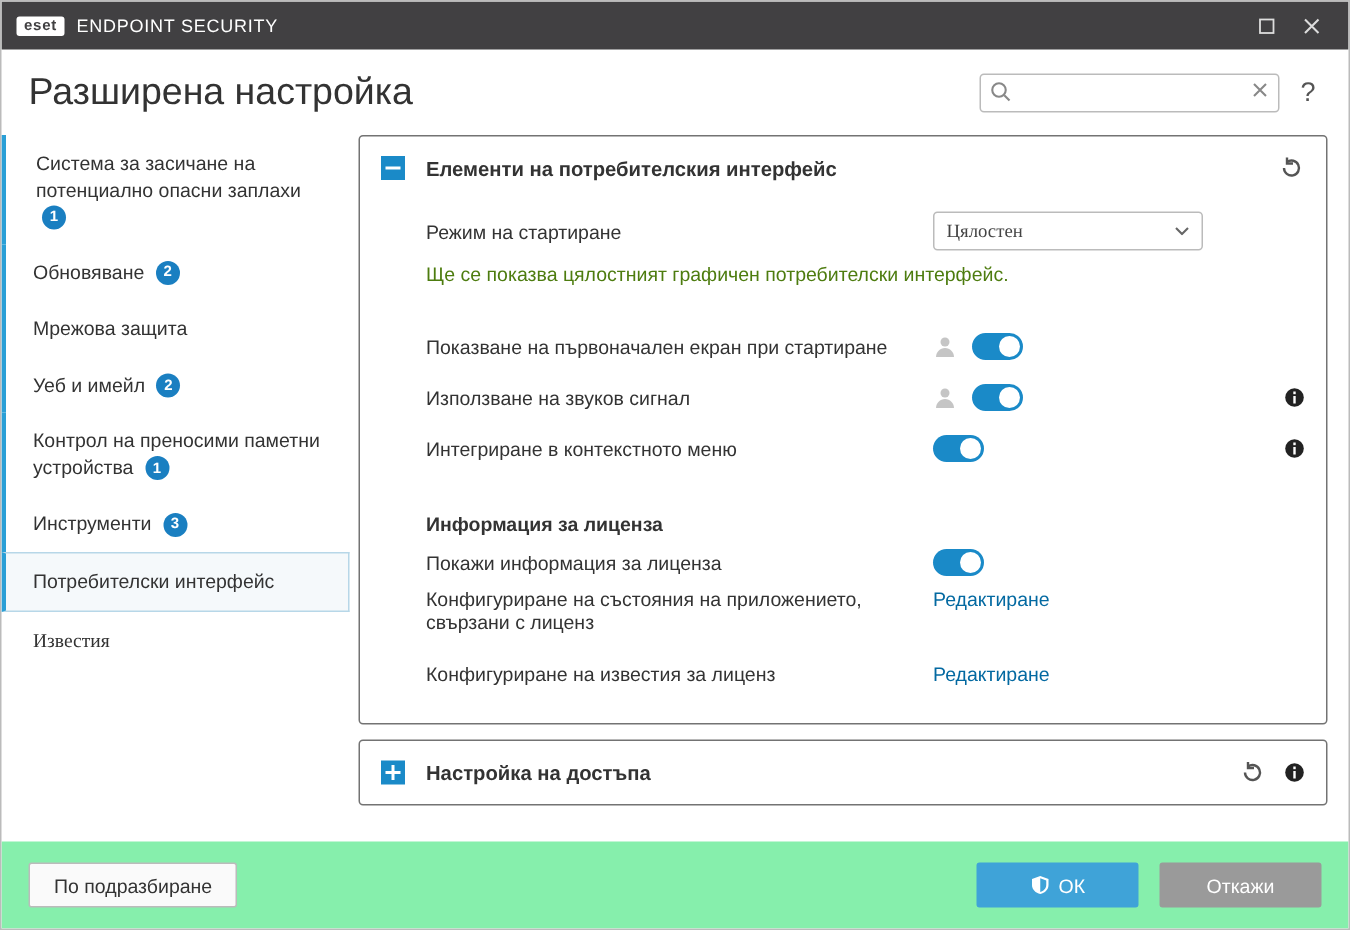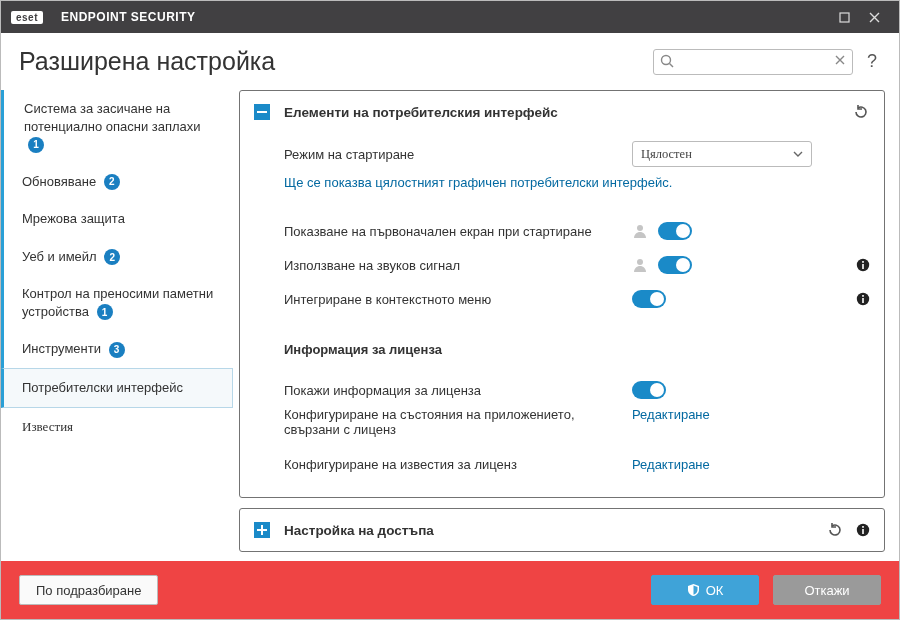--- a/index.html
+++ b/index.html
@@ -1,22 +1,22 @@
 <!DOCTYPE html>
 <html><head>
 <meta charset="utf-8">
 <style>
   * { box-sizing: border-box; margin: 0; padding: 0; }
   body { font-family: "Segoe UI", Arial, sans-serif; font-size: 13px; color: #333; background: #fff; width: 900px; height: 620px; overflow: hidden; border: 1px solid #bbb; display: flex; flex-direction: column; }
 
   
   .titlebar { background: #414042; color: #fff; height: 32px; display: flex; align-items: center; padding: 0 10px; }
-  .brand { display: flex; align-items: center; gap: 18px; font-size: 12px; letter-spacing: .5px; }
+  .brand { display: flex; align-items: center; gap: 8px; font-size: 12px; letter-spacing: .5px; }
   .brand-eset { background: #fff; color: #414042; border-radius: 2px; padding: 1px 5px; font-weight: 700; font-size: 10px; }
-  .brand-txt { font-weight: 700; }
+  .brand-txt { font-weight: 400; }
   .title-spacer { flex: 1; }
   .winbtn { width: 30px; height: 32px; display: flex; align-items: center; justify-content: center; cursor: pointer; color: #ddd; }
 
   
   .header { display: flex; align-items: center; padding: 14px 18px 14px 18px; gap: 10px; }
   .page-title { font-size: 25px; font-weight: 400; flex: 1; color: #333; }
   .searchbox { position: relative; width: 200px; }
   .searchbox input { width: 100%; height: 26px; border: 1px solid #bbb; border-radius: 3px; padding: 0 24px 0 26px; font-size: 12px; outline: none; }
   .searchbox .mag { position: absolute; left: 6px; top: 4px; color: #888; }
   .searchbox .clr { position: absolute; right: 6px; top: 4px; color: #888; cursor: pointer; }
@@ -40,46 +40,46 @@
   .main { flex: 1; padding: 0 14px 0 6px; overflow: auto; min-height: 0; }
   .panel { border: 1px solid #737373; border-radius: 3px; margin-bottom: 10px; background: #fff; }
   .panel-head { display: flex; align-items: center; padding: 12px 14px; gap: 14px; }
   .panel-head .toggle-box { width: 16px; height: 16px; background: #1a8ac8; display: inline-flex; align-items: center; justify-content: center; cursor: pointer; }
   .panel-title { font-weight: 600; flex: 1; font-size: 13.5px; color: #333; }
   .head-actions { display: flex; gap: 12px; align-items: center; color: #666; }
   .revert { cursor: pointer; }
   .info-icon { cursor: pointer; color: #222; }
 
   .panel-body { padding: 4px 14px 16px 44px; }
-  .row { display: flex; align-items: center; min-height: 34px; gap: 12px; }
+  .row { display: flex; align-items: center; min-height: 34px; gap: 22px; }
   .row .lbl { flex: 1; color: #333; }
   .row .ctrl { display: flex; align-items: center; gap: 10px; min-width: 200px; }
   .row .trail { width: 26px; display: flex; justify-content: flex-end; color: #222; }
-  .desc { color: #0369a1; padding: 4px 0 2px 0; }
-  .subhead { font-weight: 600; margin-top: 26px; margin-bottom: 16px; color: #333; }
+  .desc { color: #4d7c0f; padding: 4px 0 2px 0; }
+  .subhead { font-weight: 600; margin-top: 26px; margin-bottom: 1px; color: #333; }
 
   .select { width: 180px; height: 26px; border: 1px solid #bbb; border-radius: 3px; background: #fff; display: flex; align-items: center; padding: 0 8px; justify-content: space-between; cursor: pointer; font-size: 12.5px; color: #444; font-family: Liberation Serif, serif; }
   .select .chev { color: #666; }
 
   .user-ico { color: #b8b8b8; display: inline-flex; }
 
   .switch { width: 34px; height: 18px; border-radius: 9px; background: #1a8ac8; position: relative; cursor: pointer; }
   .switch::after { content: ""; position: absolute; right: 2px; top: 2px; width: 14px; height: 14px; background: #fff; border-radius: 50%; }
 
   .linkbtn { color: #0369a1; cursor: pointer; font-size: 13px; }
 
   
   .minus { width: 10px; height: 2px; background: #fff; }
   .plus { position: relative; width: 10px; height: 10px; }
   .plus::before, .plus::after { content: ""; position: absolute; background: #fff; }
   .plus::before { left: 4px; top: 0; width: 2px; height: 10px; }
   .plus::after { left: 0; top: 4px; width: 10px; height: 2px; }
 
   
-  .footer { display: flex; align-items: center; padding: 14px 18px; background: #ef4444; gap: 14px; }
+  .footer { display: flex; align-items: center; padding: 14px 18px; background: #86efac; gap: 14px; }
   .footer .spacer { flex: 1; }
   .btn { height: 30px; min-width: 108px; border: 1px solid #bbb; background: #fafafa; border-radius: 2px; display: inline-flex; align-items: center; justify-content: center; cursor: pointer; font-size: 13px; padding: 0 16px; gap: 6px; color: #333; }
   .btn.primary { background: #3fa3d8; border-color: #3fa3d8; color: #fff; }
   .btn.muted { background: #9a9a9a; border-color: #9a9a9a; color: #fff; }
   .shield-ico { display: inline-flex; }
 
   svg { display: block; }
 </style>
 </head>
 <body>

